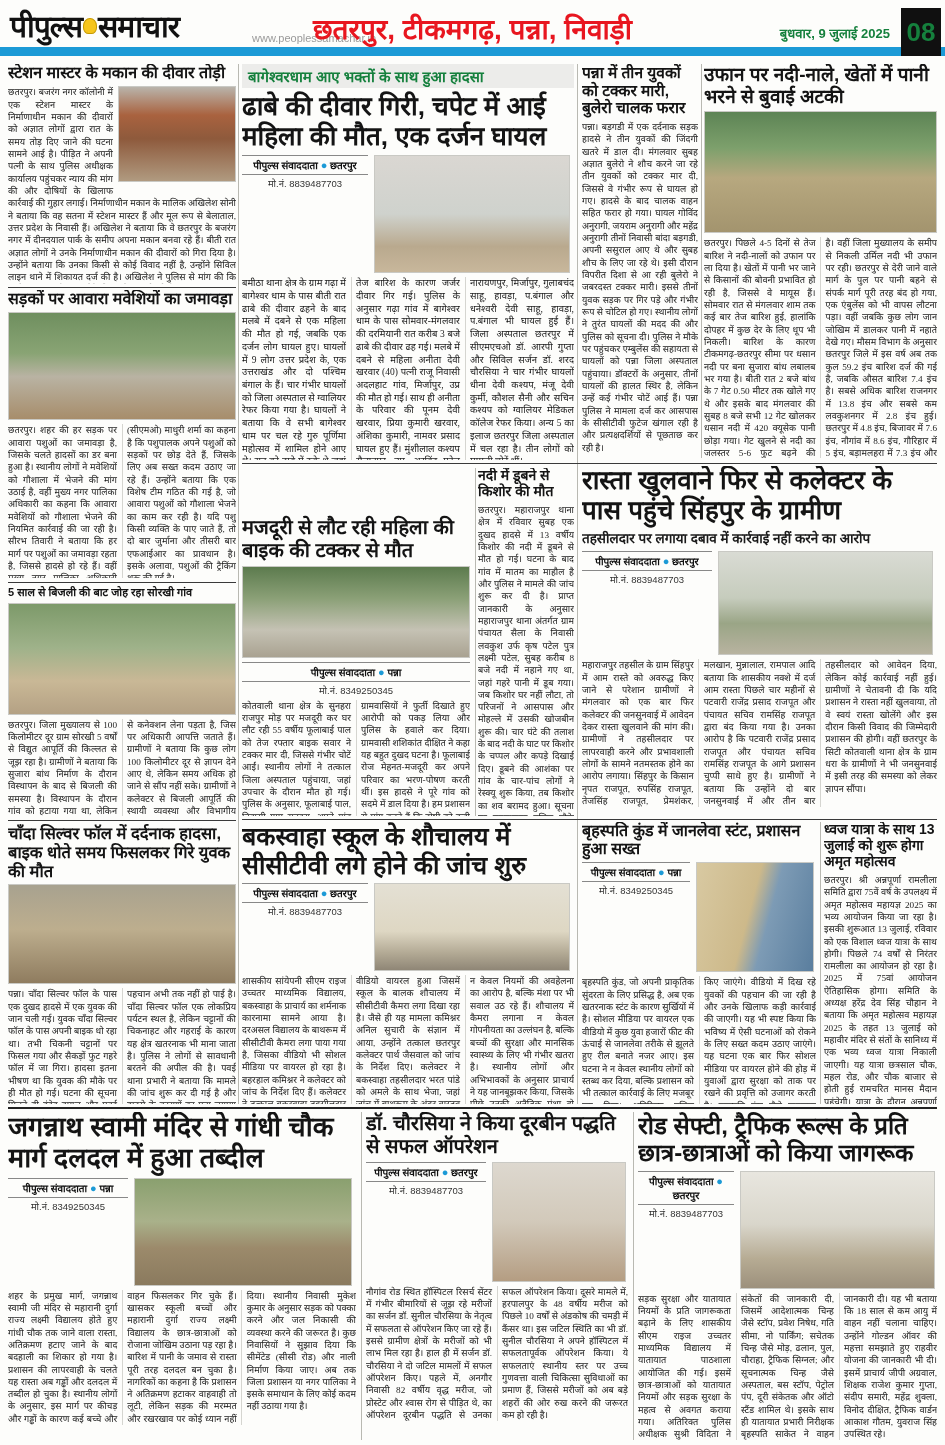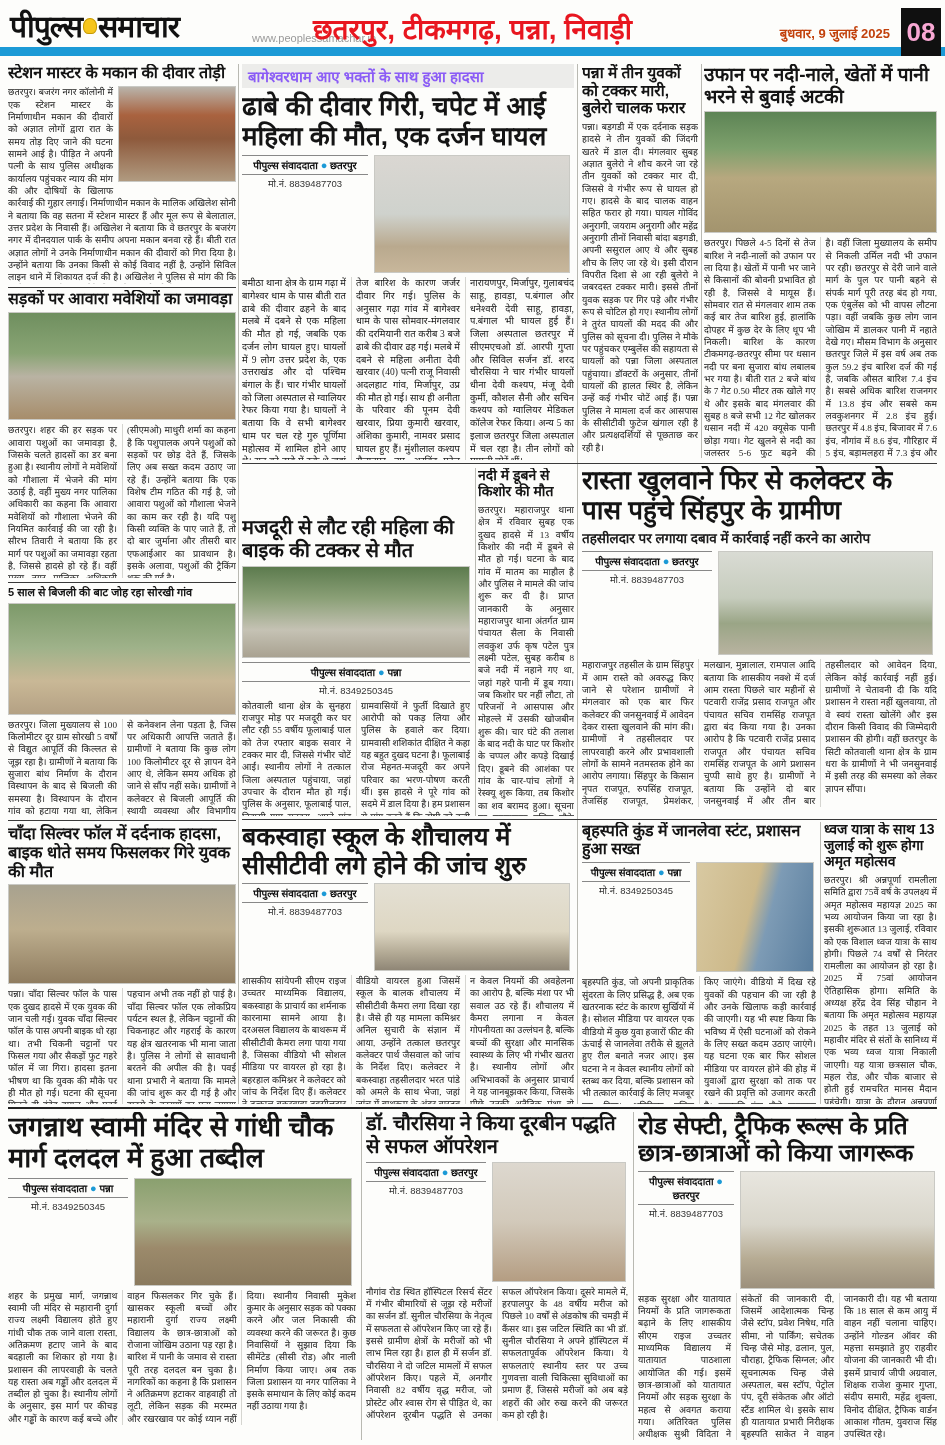--- a/index.html
+++ b/index.html
@@ -9,29 +9,29 @@
   .masthead{position:absolute;left:0;top:0;width:945px;height:60px;}
   .logo{position:absolute;left:10px;top:12px;font-family:"Liberation Sans",sans-serif;
         font-weight:bold;font-size:30px;color:#111;letter-spacing:-1px;line-height:1;}
   .bulb{display:inline-block;width:12px;height:14px;background:#f6c51c;border-radius:50% 50% 40% 40%;
         border:1px solid #c79a00;vertical-align:middle;margin:0 1px 6px 1px;}
   .website{position:absolute;left:252px;top:32px;font-family:"Liberation Sans",sans-serif;
         font-size:11px;color:#9a9a9a;}
   .edition{position:absolute;left:0;right:0;top:9px;text-align:center;
         font-family:"Liberation Sans",sans-serif;font-weight:bold;font-size:28px;color:#e8161f;}
   .dateline{position:absolute;right:55px;top:24px;font-family:"Liberation Sans",sans-serif;
-        font-weight:bold;font-size:13px;color:#c2410c;}
+        font-weight:bold;font-size:13px;color:#15803d;}
   .bluebar{position:absolute;left:0;top:47px;width:945px;height:9px;background:#1c9ad6;}
-  .pagebox{position:absolute;right:4px;top:8px;width:40px;height:48px;background:#101010;color:#f9a8d4;
+  .pagebox{position:absolute;right:4px;top:8px;width:40px;height:48px;background:#101010;color:#15803d;
         font-family:"Liberation Sans",sans-serif;font-weight:bold;font-size:26px;
         display:flex;align-items:center;justify-content:center;}
   
   .article{position:absolute;overflow:hidden;}
   .hl{font-family:"Liberation Sans",sans-serif;font-weight:bold;color:#141414;line-height:1.14;margin:0 0 4px 0;}
-  .kicker{font-family:"Liberation Sans",sans-serif;font-weight:bold;font-size:15px;color:#8b5cf6;
+  .kicker{font-family:"Liberation Sans",sans-serif;font-weight:bold;font-size:15px;color:#15803d;
         background:#ececea;padding:2px 6px;margin:0 0 4px 0;}
   .subhead{font-family:"Liberation Sans",sans-serif;font-weight:bold;font-size:13.5px;color:#1a1a1a;margin:0 0 4px 0;}
   .byline{font-family:"Liberation Sans",sans-serif;font-weight:bold;font-size:10px;color:#111;
         border-top:1px solid #888;border-bottom:1px solid #888;padding:2px 0;text-align:center;}
   .dot{color:#1c9ad6;font-size:11px;}
   .phone{font-family:"Liberation Sans",sans-serif;font-size:9.5px;color:#333;text-align:center;padding:2px 0 3px 0;}
   .body{font-size:9.5px;line-height:1.34;text-align:justify;color:#1b1b1b;column-gap:10px;column-rule:1px solid #d5d5d0;}
   .cols2{column-count:2}.cols3{column-count:3}
   .small{font-size:9.2px;}
   .photo{width:100%;border:1px solid #c9c9c4;box-sizing:border-box;margin:0 0 4px 0;}

